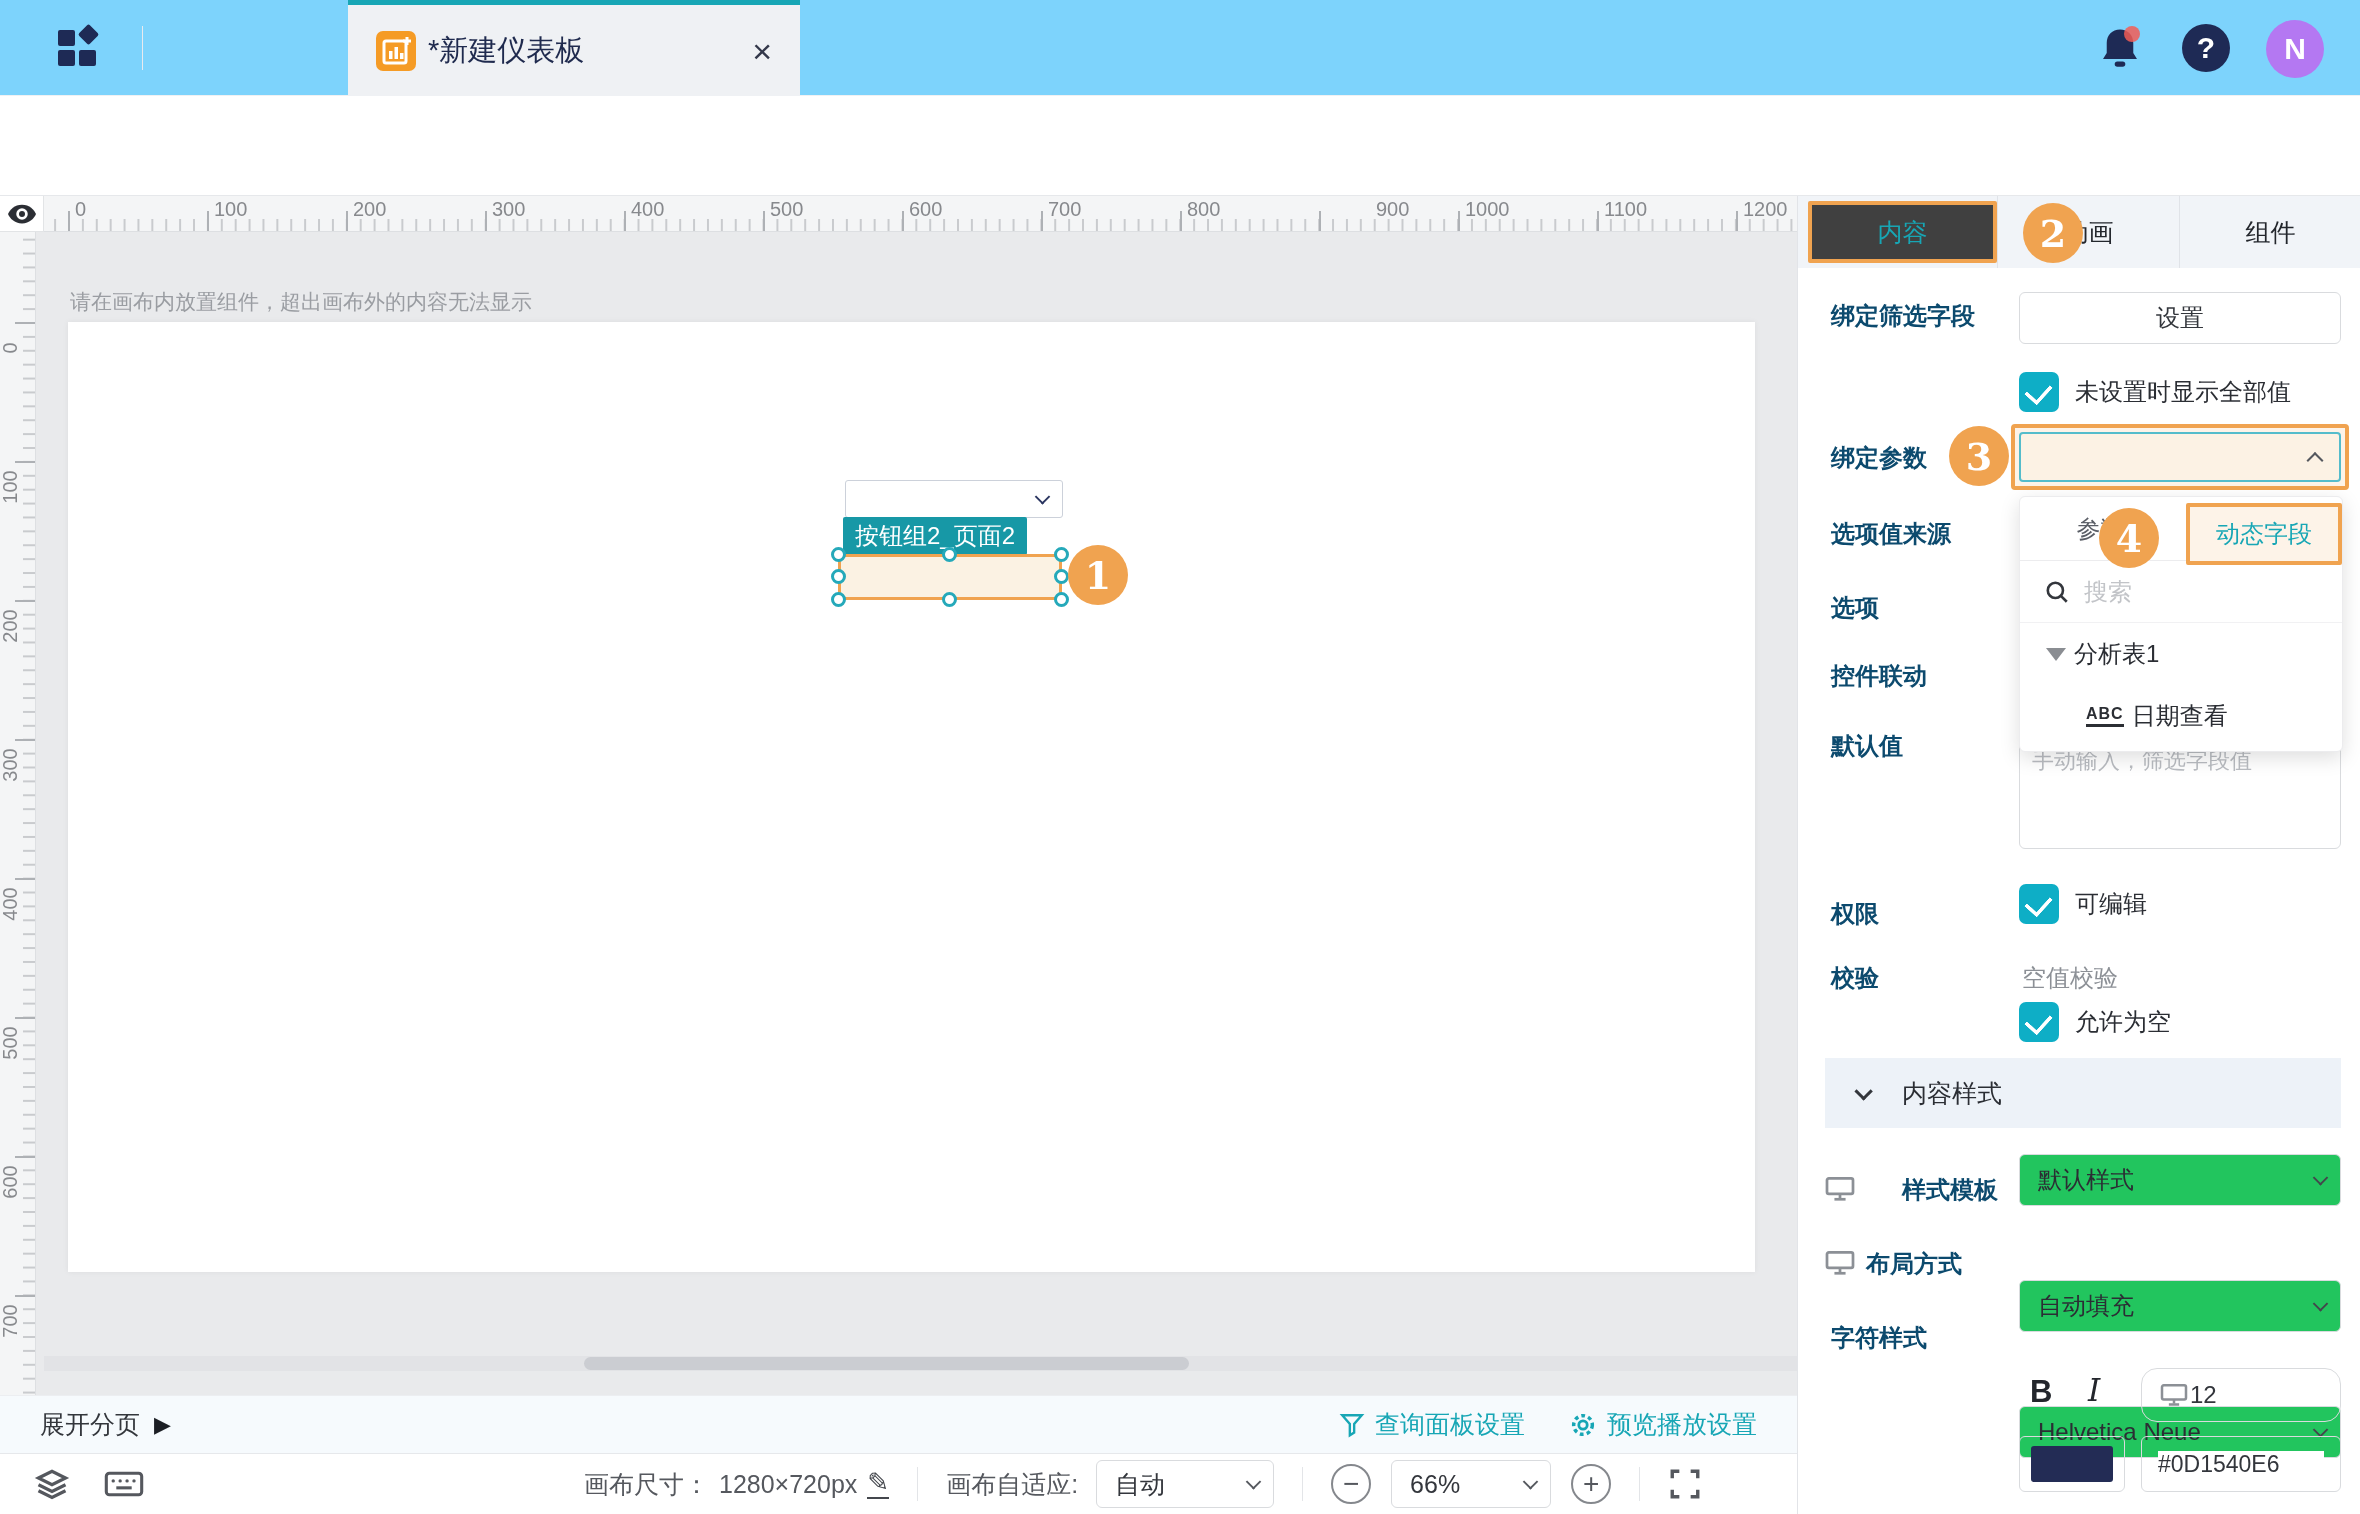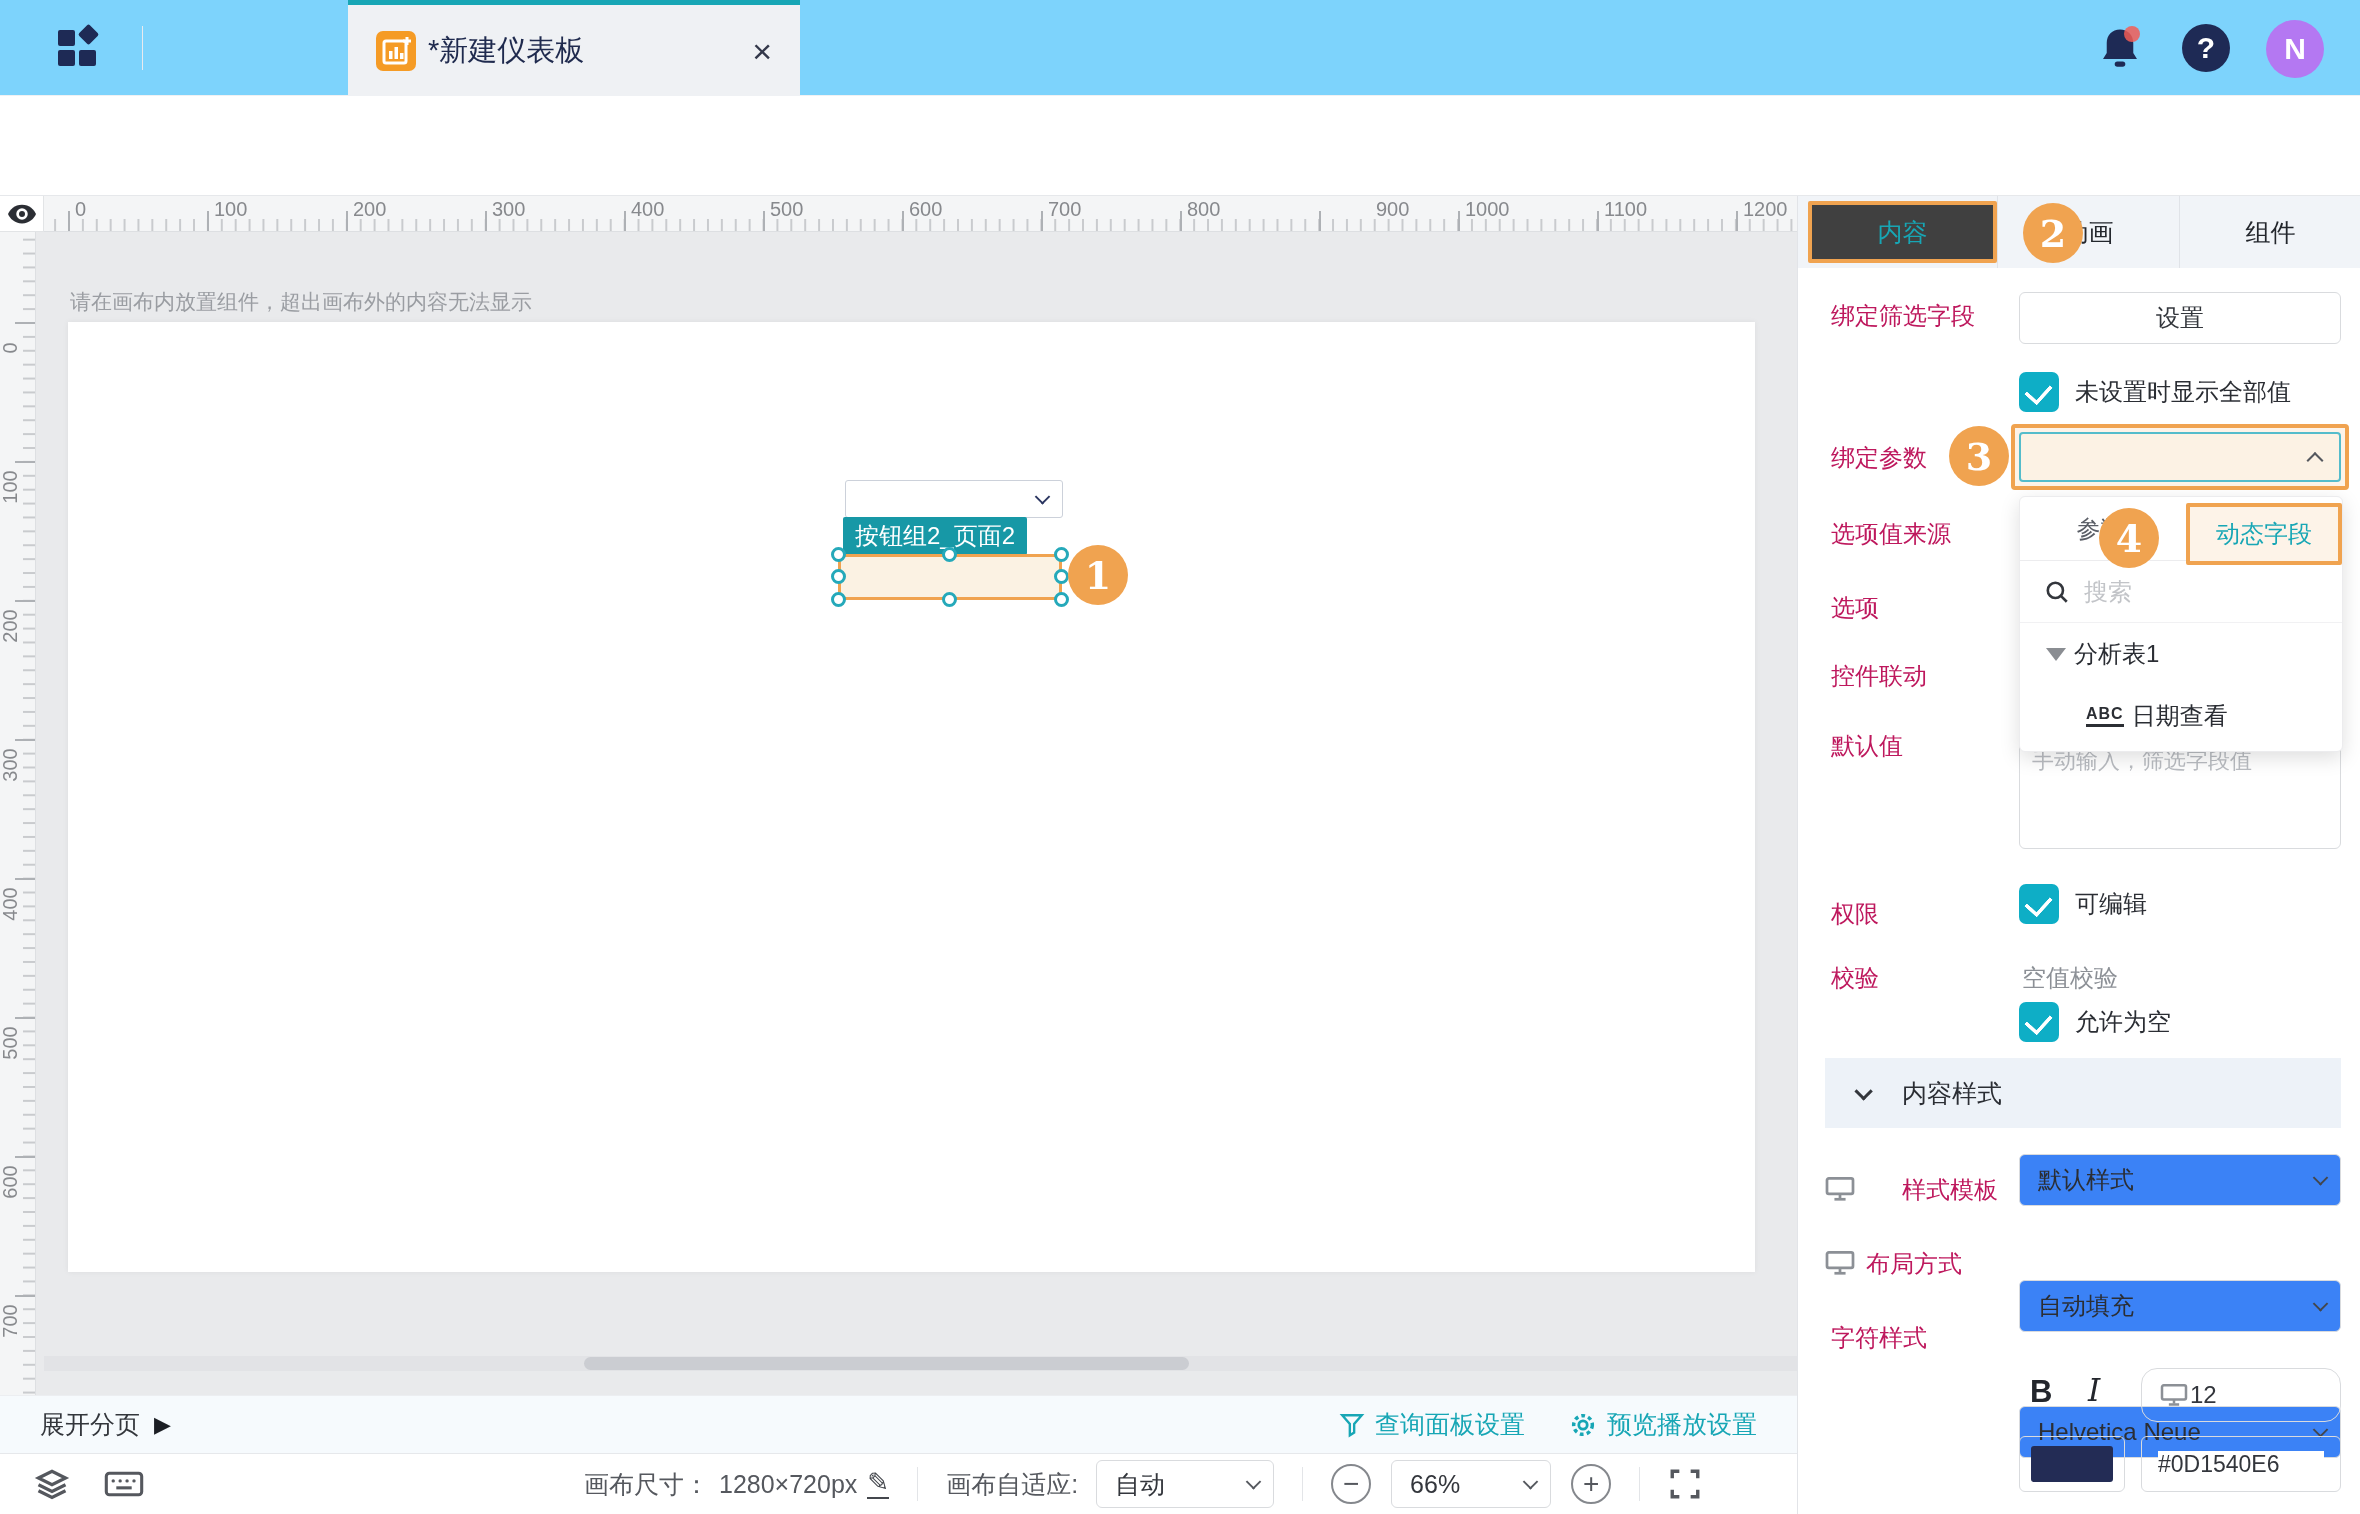--- a/index.html
+++ b/index.html
@@ -79,21 +79,21 @@
   .mini-select { height:48px; border:1px solid #d9dbde; border-radius:6px; background:#fff; display:flex; align-items:center; padding:0 18px; font-size:25px; color:#33363c; position:relative; cursor:pointer; }
   .mini-select .sel-chevron { border-color:#55585e; }
   .zoom-circ { width:40px; height:40px; border:2px solid #85888d; border-radius:50%; color:#55585e; font-size:28px; display:flex; align-items:center; justify-content:center; cursor:pointer; line-height:0; }
 
   
   #panel { position:absolute; left:1797px; top:196px; width:563px; height:1318px; background:#fff; border-left:1px solid #e2e4e8; }
   #panel-tabs { position:absolute; left:0; top:0; width:563px; height:72px; background:#f1f4f8; display:flex; }
   .ptab { flex:1; display:flex; align-items:center; justify-content:center; font-size:25px; color:#23262c; font-weight:500; cursor:pointer; position:relative; }
   .ptab + .ptab { border-left:1px solid #e0e3e8; }
   #ptab-content { margin:5px 0 5px 10px; border:4px solid #f0a350; background:#404040; color:#17a6b5; border-radius:2px; }
-  .plabel { position:absolute; left:33px; font-size:24px; color:#be185d; }
+  .plabel { position:absolute; left:33px; font-size:24px; color:#0c4a6e;font-weight:bold; }
   .pctl { position:absolute; left:221px; width:322px; }
   .btn-plain { height:52px; border:1px solid #d9dbde; border-radius:6px; background:#fff; font-size:24px; color:#33363c; display:flex; align-items:center; justify-content:center; cursor:pointer; }
   .chk-row { position:absolute; display:flex; align-items:center; gap:16px; }
   .chk { width:40px; height:40px; border-radius:7px; background:#0eaec6; position:relative; cursor:pointer; flex:none; }
   .chk::after { content:""; position:absolute; left:11px; top:7px; width:13px; height:20px; border-right:4px solid #fff; border-bottom:4px solid #fff; transform:rotate(42deg); border-radius:1px; }
   .chk-label { font-size:24px; color:#2b2e34; }
   #bindparam-anno { position:absolute; left:213px; top:228px; width:338px; height:66px; border:4px solid #f0a350; border-radius:4px; background:#fdf3e8; }
   #bindparam-select { position:absolute; left:4px; top:4px; right:4px; bottom:4px; border:2px solid #54bccb; border-radius:4px; background:#fcf2e4; cursor:pointer; }
   .chevron-up { position:absolute; right:18px; top:50%; width:12px; height:12px; border-right:2.5px solid #55585e; border-bottom:2.5px solid #55585e; transform:translateY(-20%) rotate(-135deg); }
 
@@ -107,21 +107,21 @@
   .dd-row { height:62px; display:flex; align-items:center; gap:8px; padding:0 26px; font-size:24px; color:#2b2e34; cursor:pointer; }
   .tree-caret { width:0; height:0; border-left:10px solid transparent; border-right:10px solid transparent; border-top:13px solid #8a8d92; }
   .abc-ic { font-size:16px; font-weight:700; letter-spacing:1px; border-bottom:3px solid #2b2e34; padding-bottom:1px; color:#2b2e34; }
   #default-textarea { position:absolute; left:221px; top:543px; width:322px; height:110px; border:1px solid #d9dbde; border-radius:6px; padding:6px 12px; font-size:22px; color:#33363c; resize:none; font-family:inherit; background:#fff; z-index:5; }
   #default-textarea::placeholder { color:#b9bcc1; }
   .gray-note { position:absolute; left:224px; font-size:24px; color:#8c9096; }
 
   #style-header { position:absolute; left:27px; top:862px; width:516px; height:70px; background:#edf2f8; display:flex; align-items:center; gap:34px; padding:0 30px; font-size:25px; color:#2b2e34; cursor:pointer; }
   .chev-down-dark { width:13px; height:13px; border-right:3px solid #33363c; border-bottom:3px solid #33363c; transform:rotate(45deg) translateY(-3px); }
   .row-ic { position:absolute; left:27px; display:flex; }
-  .sel-box { height:52px; border:1px solid #d9dbde; border-radius:6px; background:#3b82f6; display:flex; align-items:center; padding:0 44px 0 18px; font-size:24px; color:#2b2e34; position:relative; cursor:pointer; }
+  .sel-box { height:52px; border:1px solid #d9dbde; border-radius:6px; background:#22c55e; display:flex; align-items:center; padding:0 44px 0 18px; font-size:24px; color:#2b2e34; position:relative; cursor:pointer; }
   .sel-box .sel-chevron { border-color:#43464c; }
   .bi-btn { font-size:31px; color:#23262c; cursor:pointer; }
   #fontsize-box { position:absolute; left:343px; top:1172px; width:200px; height:54px; border:1px solid #d9dbde; border-radius:16px; display:flex; align-items:center; gap:2px; padding:0 18px; font-size:24px; color:#33363c; }
   #swatch-box { position:absolute; left:221px; top:1240px; width:106px; height:56px; border:1px solid #d9dbde; border-radius:6px; padding:9px 11px; cursor:pointer; }
   #swatch-fill { width:100%; height:100%; background:#232c55; border-radius:3px; }
   #hex-box { position:absolute; left:343px; top:1240px; width:200px; height:56px; border:1px solid #d9dbde; border-radius:6px; display:flex; align-items:center; padding:0 16px; }
   #hex-box input { border:none; outline:none; font-size:23px; color:#33363c; width:100%; font-family:inherit; }
   svg { display:block; }
 </style>
 </head>

